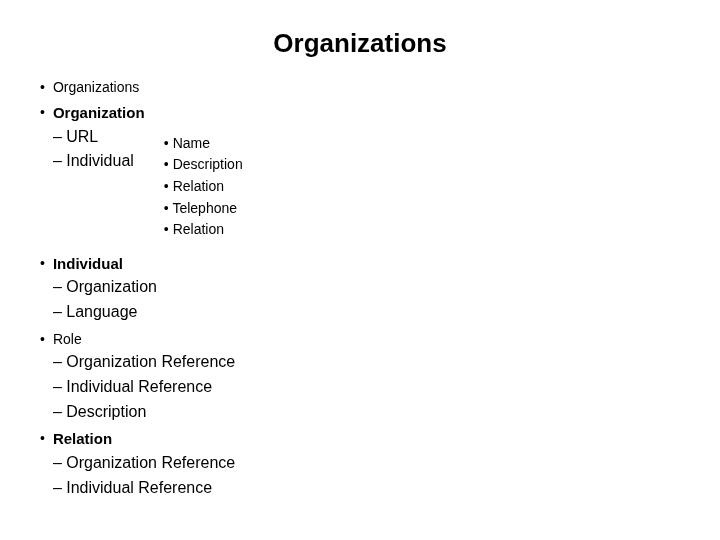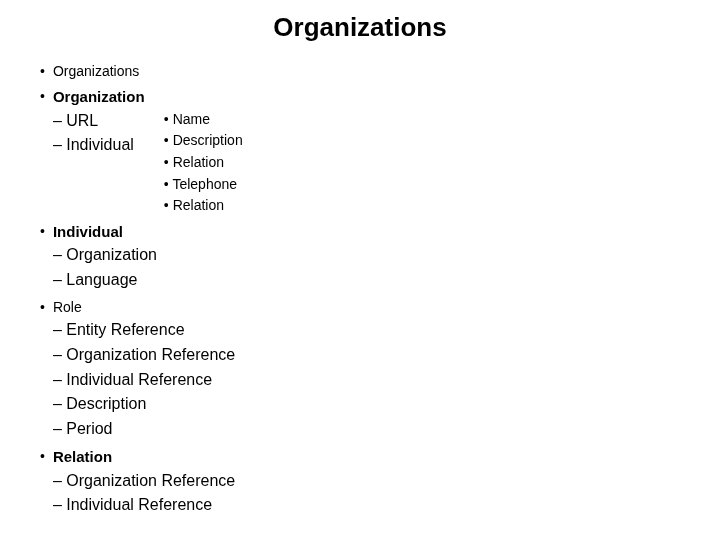--- a/index.html
+++ b/index.html
@@ -8,21 +8,21 @@
       height: 540px;
       background: #ffffff;
       font-family: Arial, sans-serif;
       font-size: 14px;
       color: #000000;
       overflow: hidden;
     }
     .page {
       width: 720px;
       height: 540px;
-      padding: 12px 40px;
+      padding: 28px 40px;
       border-radius: 30px;
     }
     h1 {
       text-align: center;
       font-size: 26px;
       font-weight: bold;
       margin-bottom: 18px;
     }
     .top-level {
       list-style: none;
@@ -64,21 +64,21 @@
     .sub-list li {
       line-height: 1.55;
       font-size: 16px;
     }
     .sub-list li::before {
       content: "– ";
     }
     .right-list {
       list-style: none;
       padding: 0;
-      margin: 0;
+      margin: 8px;
       margin-left: 30px;
     }
     .right-list li {
       line-height: 1.55;
       font-size: 14px;
     }
     .right-list li::before {
       content: "• ";
     }
   </style>
@@ -126,25 +126,23 @@
           <li>Language</li>
         </ul>
       </div>
     </li>
 
     <li>
       <span class="bullet">•</span>
       <div class="section-content">
         <span class="section-title-normal">Role</span>
         <ul class="sub-list">
-          <li>Entity Reference</li>
           <li>Organization Reference</li>
           <li>Individual Reference</li>
           <li>Description</li>
-          <li>Period</li>
         </ul>
       </div>
     </li>
 
     <li>
       <span class="bullet">•</span>
       <div class="section-content">
         <span class="section-title">Relation</span>
         <ul class="sub-list">
           <li>Organization Reference</li>

